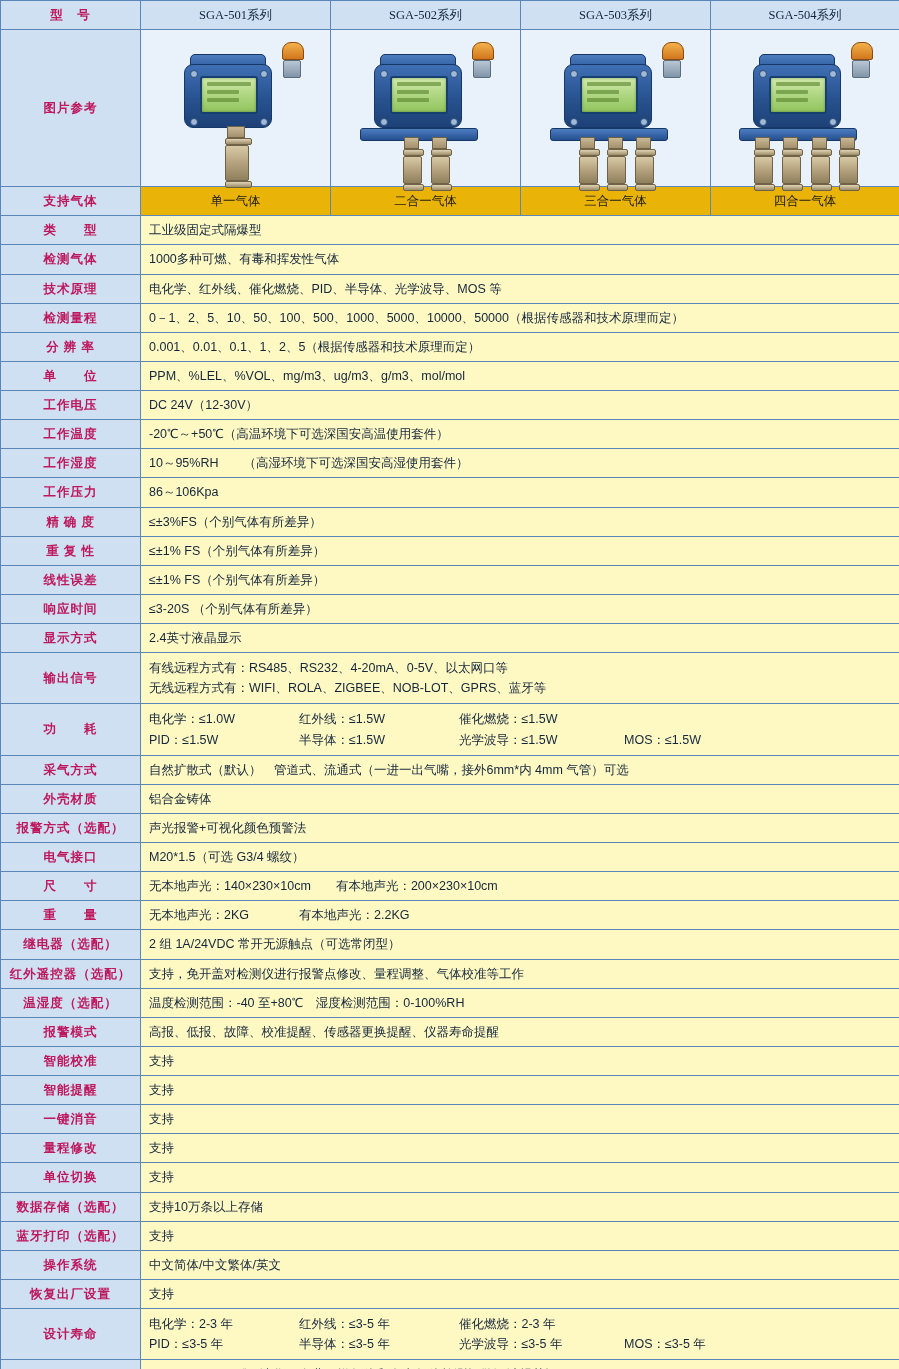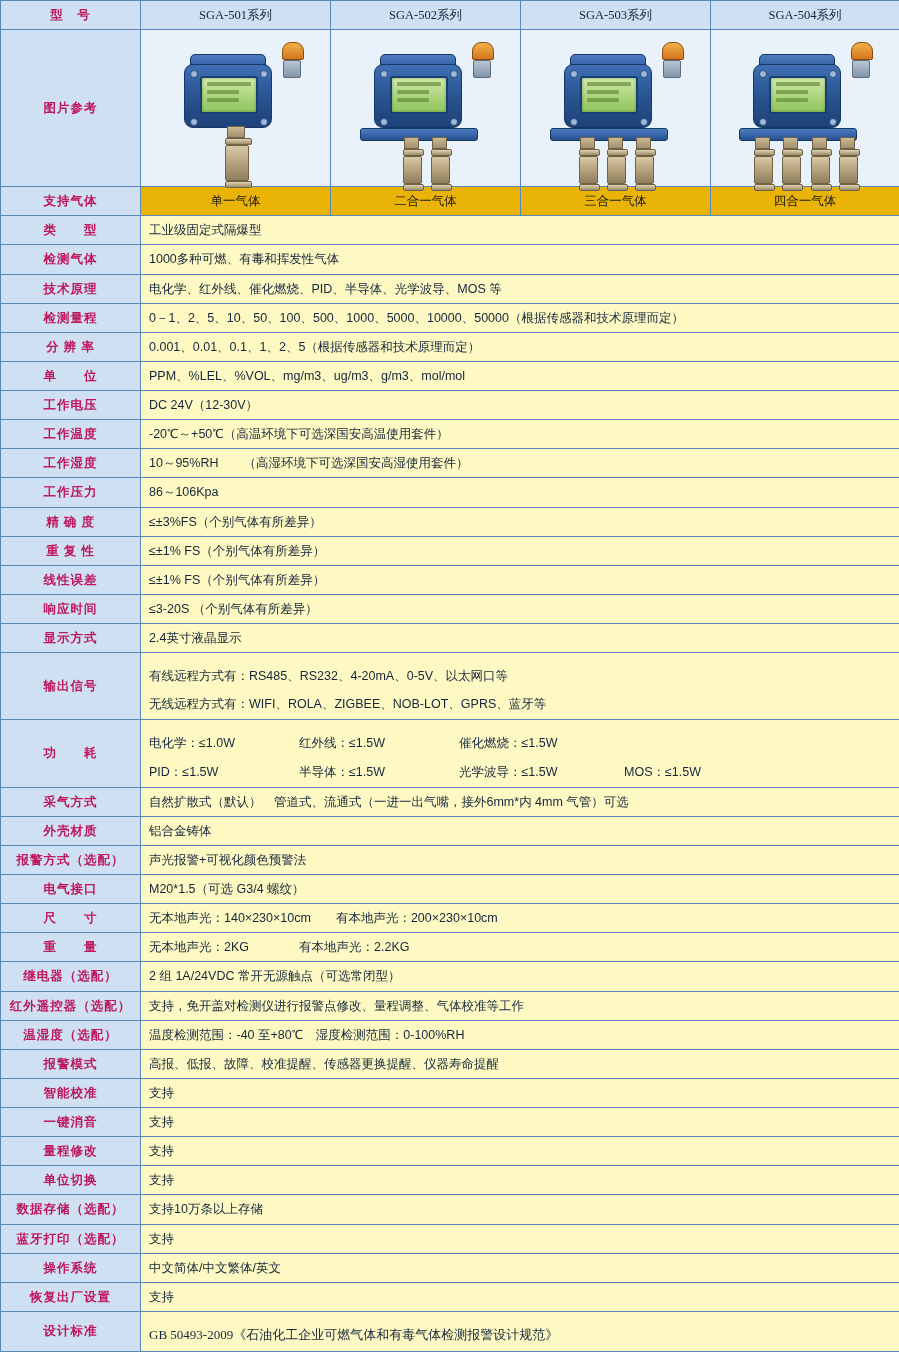--- a/index.html
+++ b/index.html
@@ -63,21 +63,21 @@
     text-align:center;
     font-size:12.5px;
     padding:5px 2px;
     font-family:"Liberation Serif", serif;
   }
   .cols{display:flex;flex-wrap:wrap;}
   .cols > span{display:inline-block;}
   .w1{width:150px;}
   .w2{width:160px;}
   .w3{width:165px;}
-  .multi div{padding:1px 0;margin-top:8px;}
+  .multi div{padding:1px 0;}
 
   
   .device{
     position:relative;
     width:160px;
     height:146px;
     margin:0 auto;
   }
   .dev-body{
     position:absolute;
@@ -432,20 +432,24 @@
   </tr>
   <tr>
     <td class="label">报警模式</td>
     <td class="val" colspan="4">高报、低报、故障、校准提醒、传感器更换提醒、仪器寿命提醒</td>
   </tr>
   <tr>
     <td class="label">智能校准</td>
     <td class="val" colspan="4">支持</td>
   </tr>
   <tr>
+    <td class="label">智能提醒</td>
+    <td class="val" colspan="4">支持</td>
+  </tr>
+  <tr>
     <td class="label">一键消音</td>
     <td class="val" colspan="4">支持</td>
   </tr>
   <tr>
     <td class="label">量程修改</td>
     <td class="val" colspan="4">支持</td>
   </tr>
   <tr>
     <td class="label">单位切换</td>
     <td class="val" colspan="4">支持</td>
@@ -460,20 +464,36 @@
   </tr>
   <tr>
     <td class="label">操作系统</td>
     <td class="val" colspan="4">中文简体/中文繁体/英文</td>
   </tr>
   <tr>
     <td class="label">恢复出厂设置</td>
     <td class="val" colspan="4">支持</td>
   </tr>
 
+  <tr>
+    <td class="label">设计寿命</td>
+    <td class="val multi" colspan="4">
+      <div class="cols">
+        <span class="w1">电化学：2-3 年</span>
+        <span class="w2">红外线：≤3-5 年</span>
+        <span class="w3">催化燃烧：2-3 年</span>
+      </div>
+      <div class="cols">
+        <span class="w1">PID：≤3-5 年</span>
+        <span class="w2">半导体：≤3-5 年</span>
+        <span class="w3">光学波导：≤3-5 年</span>
+        <span>MOS：≤3-5 年</span>
+      </div>
+    </td>
+  </tr>
 
   <tr>
     <td class="label">设计标准</td>
     <td class="val multi serif" colspan="4">
       <div>GB 50493-2009《石油化工企业可燃气体和有毒气体检测报警设计规范》</div>
 
     </td>
   </tr>
 
 </tbody>

